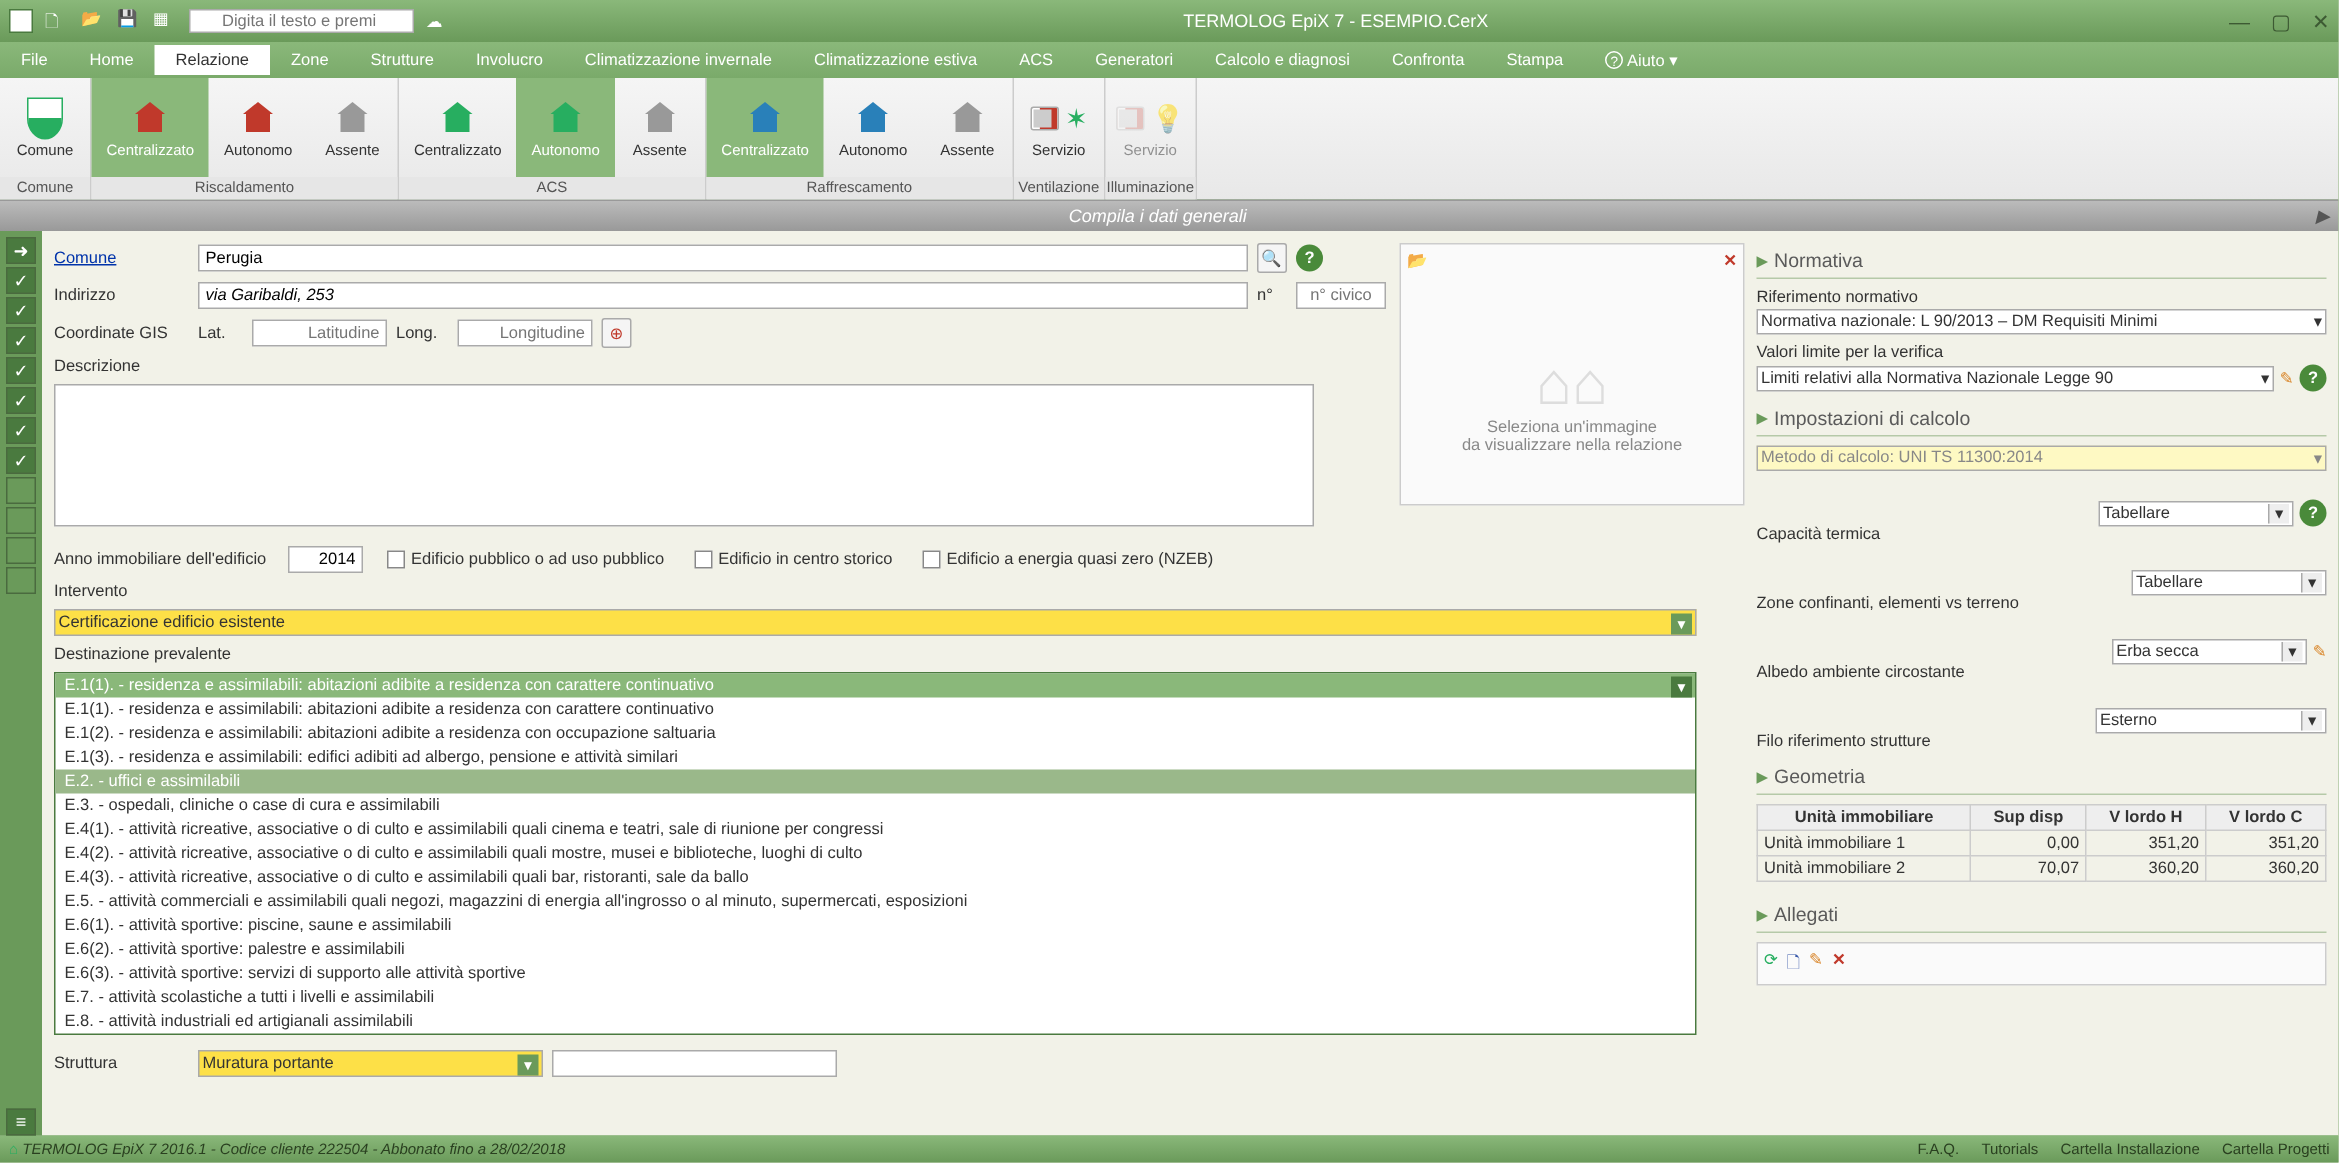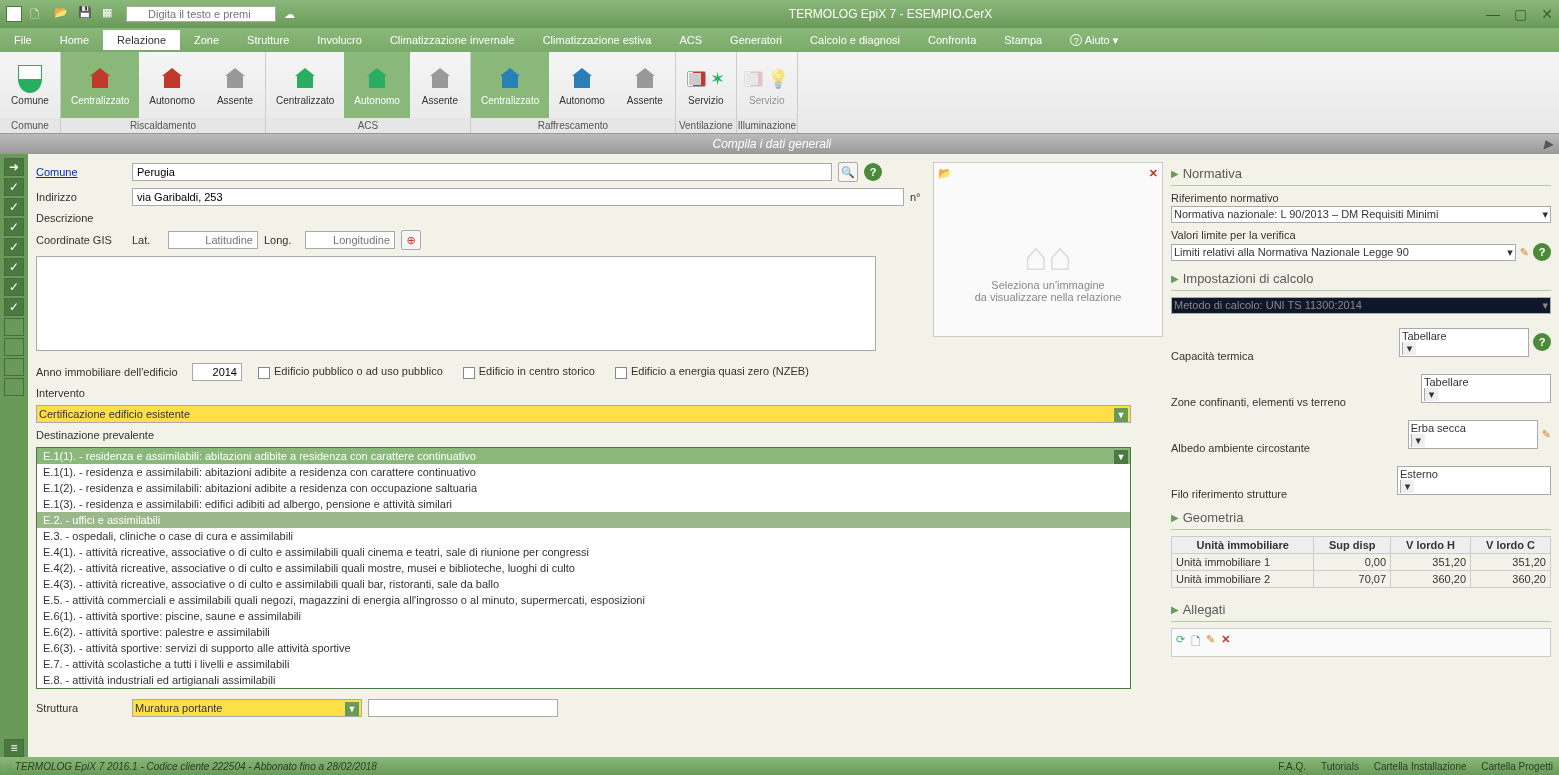--- a/index.html
+++ b/index.html
@@ -67,24 +67,24 @@
 .dropdown-open .dd-selected .arrow { position:absolute; right:2px; top:2px; width:14px; height:14px; background:#4a7a3f; color:#fff; font-size:9px; text-align:center; line-height:14px; }
 .dropdown-open .dd-item { padding:1px 6px; font-size:11px; cursor:pointer; line-height:14px; }
 .dropdown-open .dd-item.highlight { background:#9ab88a; color:#fff; }
 
 
 .section-title { display:flex; align-items:center; gap:4px; color:#5a5a5a; font-size:13px; padding:4px 0; border-bottom:1px solid #b5c9a8; margin-bottom:6px; }
 .section-title .chev { color:#6a9a5a; font-size:10px; }
 .rrow { display:flex; align-items:center; justify-content:space-between; margin-bottom:6px; gap:4px; }
 .rrow label { font-size:11px;margin-top:28px; }
 .rrow select, .rrow .rselect { border:1px solid #aaa; font-size:11px; padding:1px 2px; }
-.rselect { width:130px; display:flex; justify-content:space-between; background:#fff;flex-direction:column; }
+.rselect { width:130px; display:flex; justify-content:space-between; background:#fff; }
 .rselect .arr { width:14px; text-align:center; background:#eee; border-left:1px solid #aaa; }
 .wide-select { width:100%; display:flex; justify-content:space-between; border:1px solid #aaa; background:#fff; font-size:11px; padding:1px 2px; }
-.disabled-select { background:#0f172a; color:#888; }
+.disabled-select { background:#fef9c3; color:#888; }
 
 .geo-table { width:100%; border-collapse:collapse; font-size:11px; }
 .geo-table th, .geo-table td { border:1px solid #ccc; padding:2px 4px; }
 .geo-table th { background:#eee; text-align:center; }
 .geo-table td.num { text-align:right; }
 
 .toolbar-row { border:1px solid #ccc; padding:4px; display:flex; gap:6px; background:#fafafa; }
 
 
 .statusbar { height:18px; background: linear-gradient(#8ab87a, #6a9a5a); display:flex; align-items:center; justify-content:space-between; padding:0 6px; color:#2a4020; font-size:10px; font-style:italic; }
@@ -279,36 +279,36 @@
       <div class="form-row">
         <label class="underline">Comune</label>
         <input type="text" style="width: 700px;" value="Perugia">
         <div class="iconbtn">
             <span>🔍</span>
           </div>
         <div class="helpicon">?</div>
       </div>
       <div class="form-row">
         <label>Indirizzo</label>
-        <input type="text" style="width: 772px;" value="via Garibaldi, 253">
+        <input type="text" style="width: 700px; font-style: italic;" value="via Garibaldi, 253">
         <label style="width:20px;">n°</label>
         <input type="text" style="width: 60px; text-align: center;" placeholder="n° civico">
-      </div>
-      <div class="form-row">
-        <label>Descrizione</label>
       </div>
       <div class="form-row">
         <label>Coordinate GIS</label>
         <label style="width:30px;">Lat.</label>
         <input type="text" style="width: 90px; text-align: right;" placeholder="Latitudine">
         <label style="width:35px;">Long.</label>
         <input type="text" style="width: 90px; text-align: right;" placeholder="Longitudine">
         <div class="iconbtn">
             <span style="color:#c0392b;">⊕</span>
           </div>
+      </div>
+      <div class="form-row">
+        <label>Descrizione</label>
       </div>
       <textarea class="desc-area" style=""></textarea>
 
       
       <div class="image-placeholder">
         <div class="img-header">
           <span style="color:#c9a050;">📂</span>
           <span style="color:#c0392b;font-weight:bold;">✕</span>
         </div>
         <div class="img-body">

